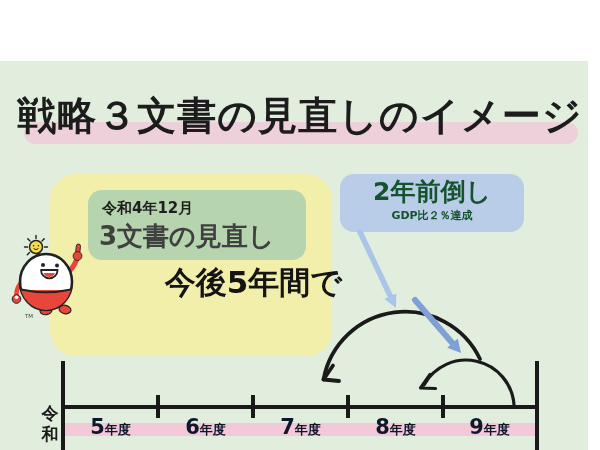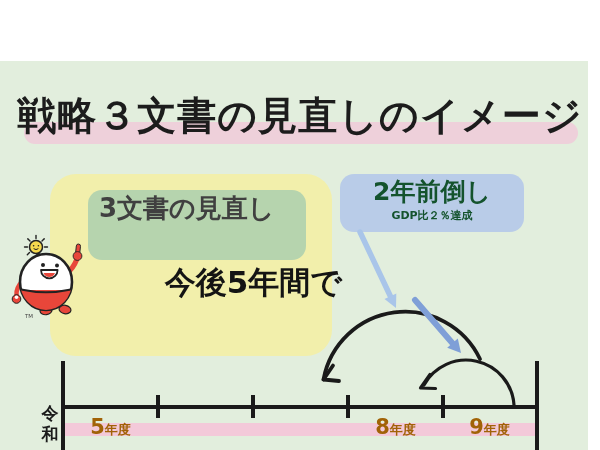--- a/index.html
+++ b/index.html
@@ -35,21 +35,21 @@
   .callout-sub { font-size:11px; font-weight:800; line-height:18px; }
   .callout-2 .callout-title { margin-top:5px; }
 
   
   .tl-axis { position:absolute; left:63px; top:357px; width:474px; height:4px; background:#1a1a1a; }
   .tl-endbar { position:absolute; top:313px; width:4px; height:91px; background:#1a1a1a; }
   .tl-endbar.left { left:61px; } .tl-endbar.right { left:535px; }
   .tl-tick { position:absolute; top:347px; width:4px; height:23px; background:#1a1a1a; }
   .tl-band { position:absolute; left:65px; top:375px; width:470px; height:13px; background:#f3c9d9; }
   .tl-year { position:absolute; top:368px; width:95px; height:23px; line-height:23px;
-    text-align:center; color:#a16207; font-weight:700; }
+    text-align:center; color:#0f172a; font-weight:700; }
   .tl-year .num { font-size:21px; }
   .tl-year .suf { font-size:13px; }
   .tl-era { position:absolute; left:40px; top:355px; width:20px; text-align:center;
     font-size:17px; font-weight:700; line-height:21px; color:#1b1b1b; }
 
   .overlay, .mascot { position:absolute; pointer-events:none; }
   .overlay { left:0; top:0; z-index:5; }
   .mascot { left:5px; top:185px; z-index:4; }
 </style>
 </head>
@@ -57,20 +57,21 @@
 
 <div class="stage">
 
   <div class="panel"></div>
 
   <div class="title-underline"></div>
   <h1 class="title">戦略３文書の見直しのイメージ</h1>
 
   <div class="note-card">
     <div class="heading-box">
+      <div class="heading-date">令和4年12月</div>
       <div class="heading-text">3文書の見直し</div>
     </div>
     <div class="note-body">
       <div>今後5年間で</div>
     </div>
   </div>
 
   <div class="callout callout-1">
     <div class="callout-title">2年前倒し</div>
     <div class="callout-sub">GDP比２％達成</div>
@@ -84,20 +85,22 @@
   <div class="tl-tick" style="left:346px"></div>
   <div class="tl-tick" style="left:441px"></div>
   <div class="tl-band"></div>
 
   <div class="tl-era">
     <div>令</div>
     <div>和</div>
   </div>
 
   <div class="tl-year" style="left:63px"><span class="num">5</span><span class="suf">年度</span></div>
+  <div class="tl-year" style="left:158px"><span class="num">6</span><span class="suf">年度</span></div>
+  <div class="tl-year" style="left:253px"><span class="num">7</span><span class="suf">年度</span></div>
   <div class="tl-year" style="left:348px"><span class="num">8</span><span class="suf">年度</span></div>
   <div class="tl-year" style="left:442px"><span class="num">9</span><span class="suf">年度</span></div>
 
   <svg class="overlay" width="600" height="450" viewBox="0 0 600 450">
 
     <path d="M 480 311 A 83 83 0 0 0 323.5 331.5" fill="none" stroke="#1a1a1a" stroke-width="3.8" stroke-linecap="round"></path>
     <polyline points="333,317.5 323.5,331.5 339,333" fill="none" stroke="#1a1a1a" stroke-width="3.8" stroke-linecap="round" stroke-linejoin="round"></polyline>
 
     <path d="M 514 357 A 48 48 0 0 0 424 337" fill="none" stroke="#1a1a1a" stroke-width="3.2" stroke-linecap="round"></path>
     <polyline points="430,326.5 420.5,340 435.5,340.5" fill="none" stroke="#1a1a1a" stroke-width="3.2" stroke-linecap="round" stroke-linejoin="round"></polyline>

